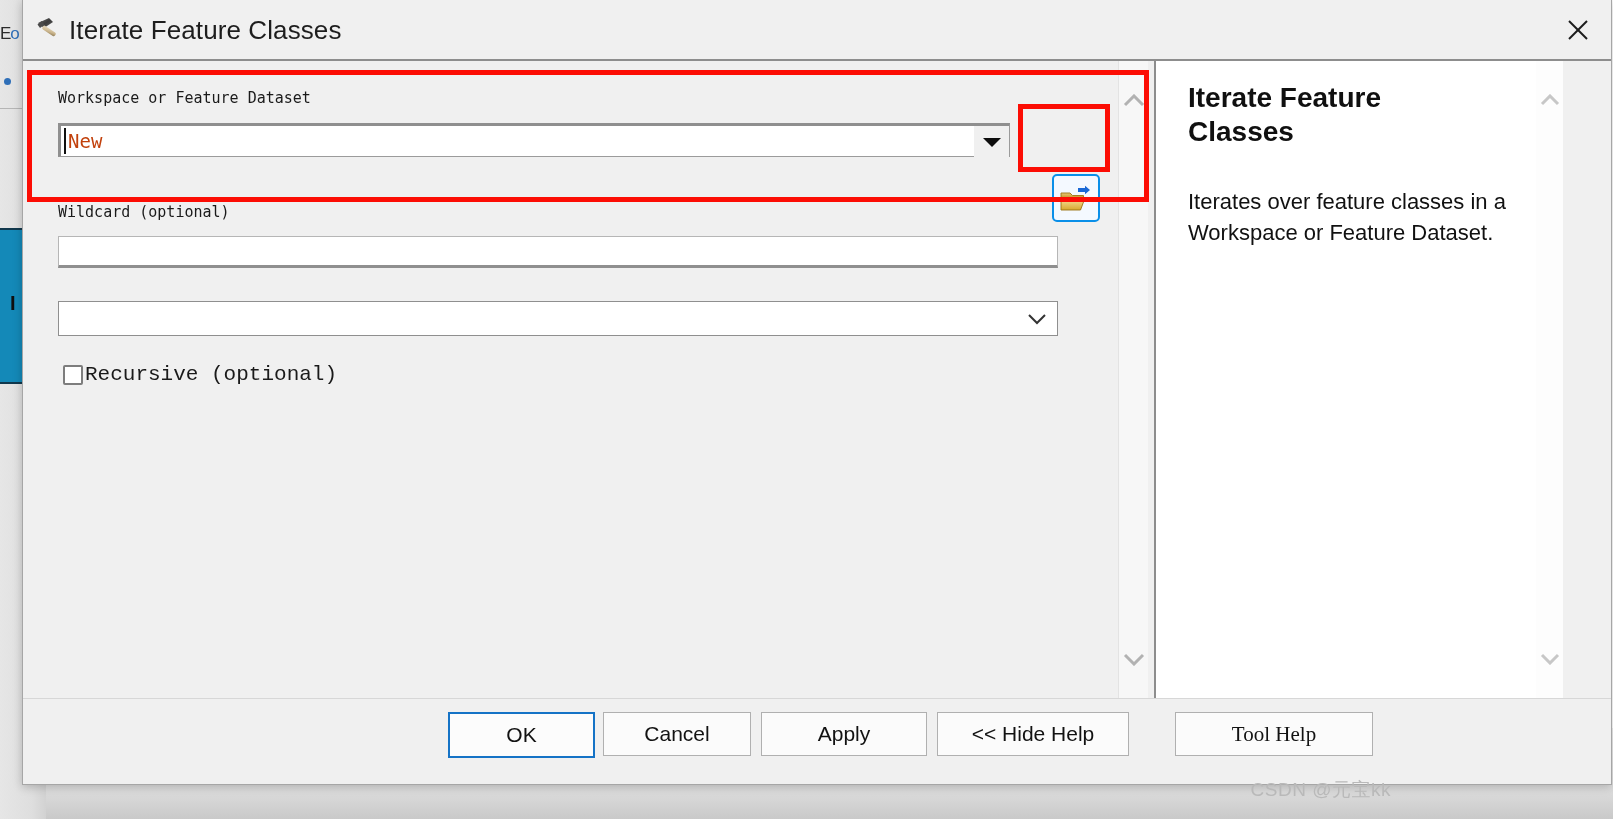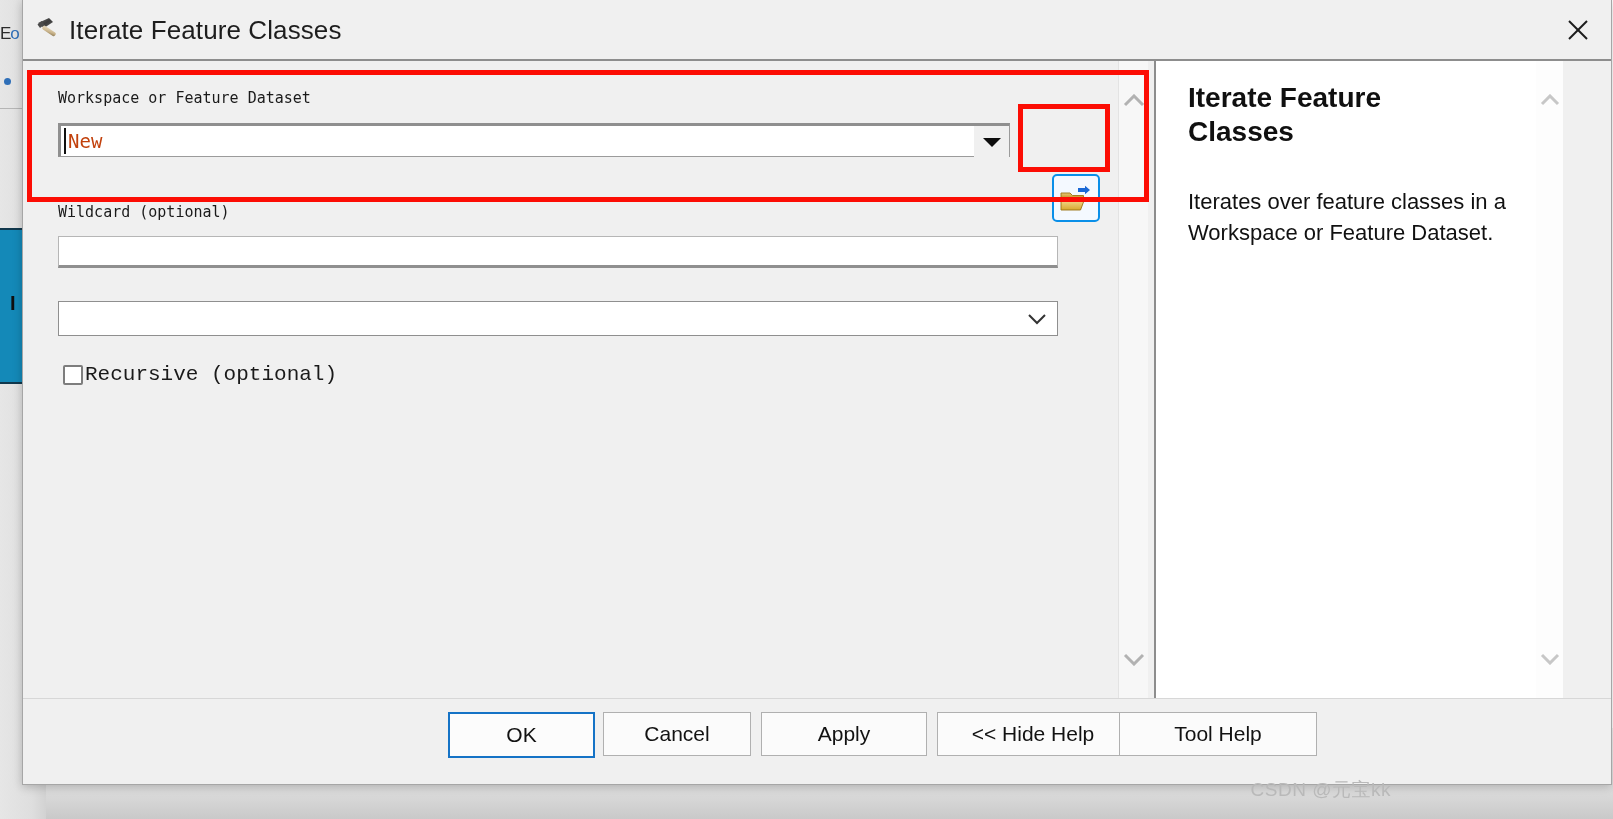--- a/index.html
+++ b/index.html
@@ -489,21 +489,21 @@
           </div>
         </div>
       </div>
     </div>
 
     <div class="footer">
       <div class="btn primary" style="left:425px; width:143px;">OK</div>
       <div class="btn" style="left:580px; width:146px;">Cancel</div>
       <div class="btn" style="left:738px; width:164px;">Apply</div>
       <div class="btn" style="left:914px; width:190px;">&lt;&lt; Hide Help</div>
-      <div class="btn" style="left:1096px; width:196px;">Tool Help</div>
+      <div class="btn" style="left:1152px; width:196px;font-family:Liberation Serif, serif;">Tool Help</div>
     </div>
   </div>
 
   <div class="redbox" id="redbox-main"></div>
   <div class="redbox" id="redbox-browse"></div>
 
   <div class="watermark">CSDN @元宝kk</div>
 </div>
 
 </body></html>

